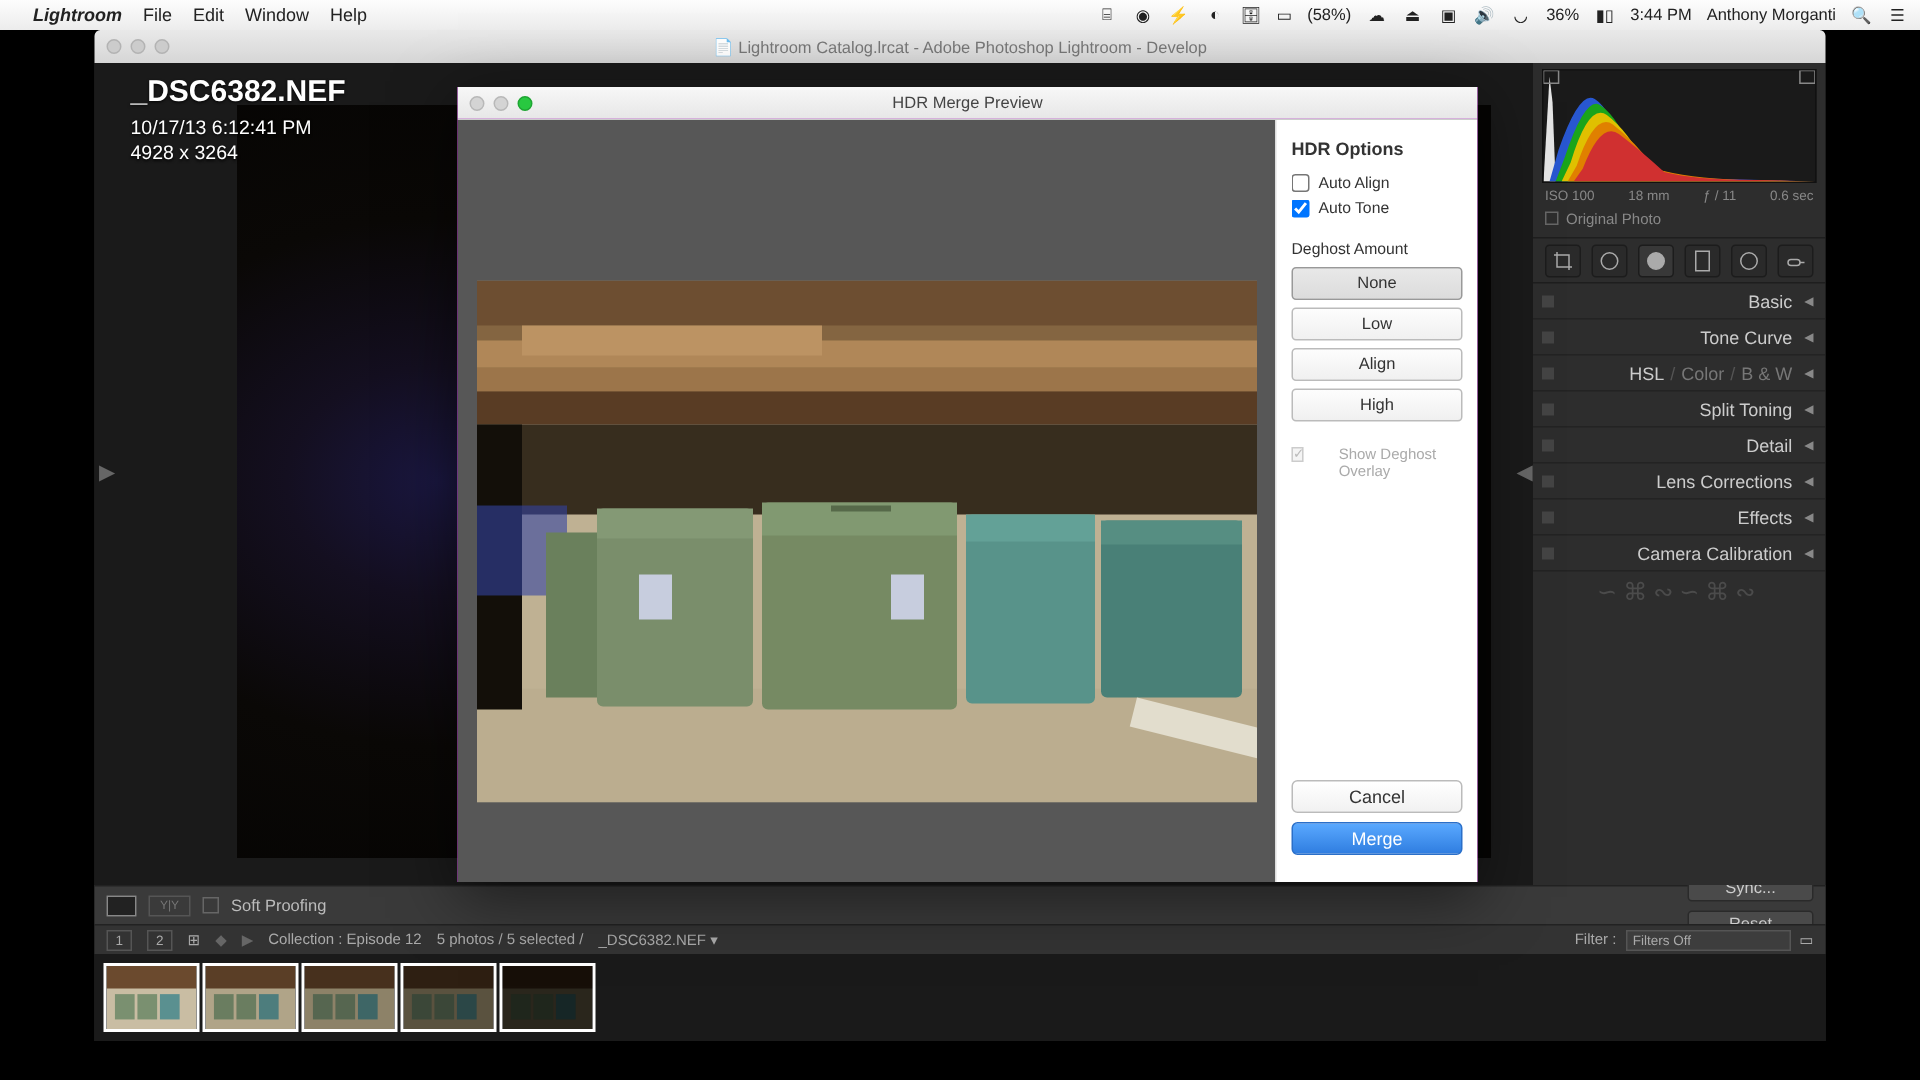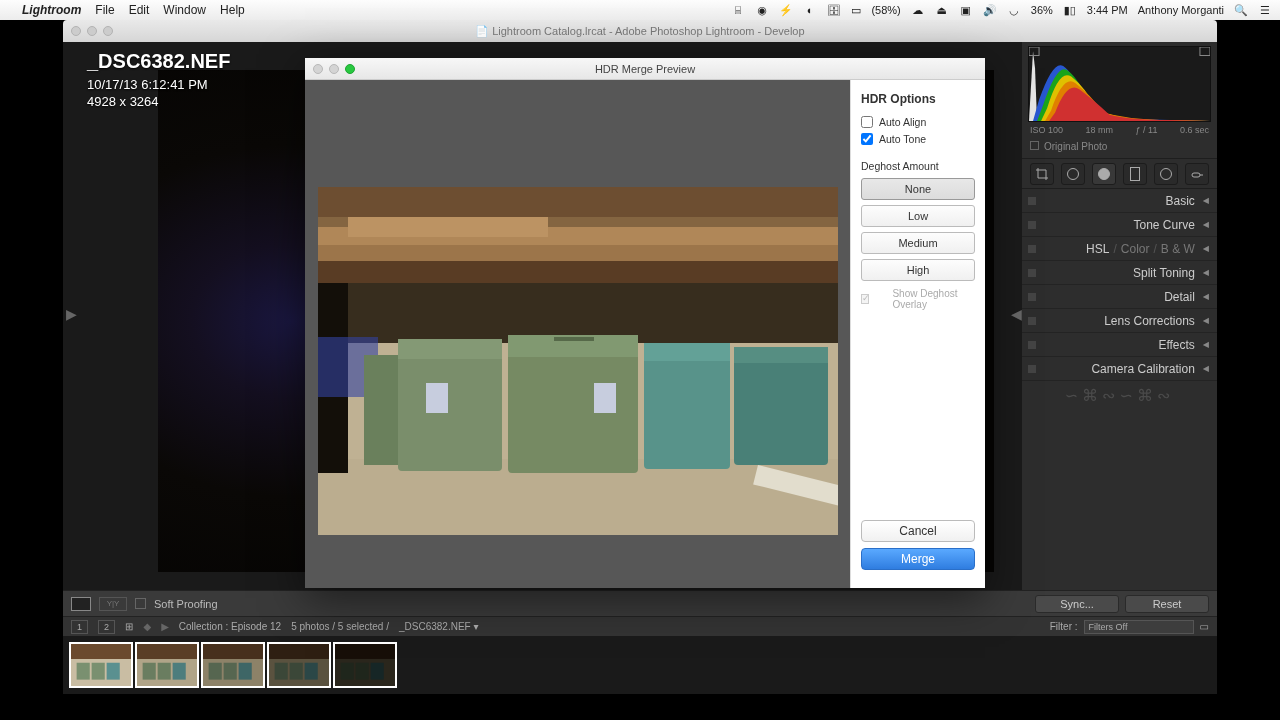--- a/index.html
+++ b/index.html
@@ -53,21 +53,21 @@
 .panel-row .tri{margin-left:8px;color:#888;font-size:8px;}
 .panel-row.dim{color:#777;}
 .panel-row .sep{color:#555; margin:0 4px;}
 .flourish{height:28px;display:flex;align-items:center;justify-content:center;color:#4b4b4b;font-size:16px;letter-spacing:4px;}
 
 
 .lr-tools { height:26px; background:#3a3a3a; display:flex; align-items:center; padding:0 8px; gap:8px; border-top:1px solid #222;}
 .lr-tools .square{width:20px;height:14px;border:1px solid #888;background:#222;}
 .lr-tools .yy{width:28px;height:14px;border:1px solid #555;display:flex;align-items:center;justify-content:center;font-size:8px;color:#777;}
 .lr-tools .cbx{width:11px;height:11px;border:1px solid #666;}
-.lr-tools .right{margin-left:auto;display:flex;gap:6px;}
+.lr-tools .right{margin-left:auto;display:flex;gap:6px;flex-direction:column;}
 .lr-tools .btn{width:84px;height:18px;background:#4a4a4a;border:1px solid #2a2a2a;border-radius:3px;display:flex;align-items:center;justify-content:center;font-size:11px;}
 
 
 .strip-hdr{height:20px;background:#333;border-top:1px solid #222;display:flex;align-items:center;padding:0 8px;font-size:10px;color:#aaa;gap:10px;}
 .strip-hdr .box{padding:1px 5px;border:1px solid #555;font-size:9px;}
 .strip-hdr .arrow{color:#666;}
 .strip-hdr .right{margin-left:auto;display:flex;align-items:center;gap:6px;}
 .strip-hdr .filter-sel{width:110px;height:14px;background:#3d3d3d;border:1px solid #555;padding:0 4px;font-size:9px;display:flex;align-items:center;}
 
 
@@ -84,21 +84,21 @@
 .hdr-body{flex:1;display:flex;}
 .hdr-preview{flex:1;background:#575757;display:flex;align-items:center;justify-content:center;padding:8px;}
 .hdr-img{width:520px;height:348px;position:relative;overflow:hidden;margin-top:54px;}
 .hdr-side{width:135px;background:#fff;border-left:1px solid #ddd;padding:12px 10px;display:flex;flex-direction:column;color:#333;}
 .hdr-side h4{font-size:12px;font-weight:bold;margin-bottom:10px;}
 .hdr-side label{display:flex;align-items:center;gap:6px;font-size:10.5px;margin-bottom:5px;}
 .hdr-side input[type=checkbox]{width:12px;height:12px;}
 .hdr-side .sub{font-size:10.5px;margin:10px 0 6px 0;}
 .hdr-side .seg{height:22px;border:1px solid #bbb;border-radius:3px;background:linear-gradient(#fdfdfd,#f0f0f0);display:flex;align-items:center;justify-content:center;font-size:11px;margin-bottom:5px;cursor:pointer;}
 .hdr-side .seg.sel{background:linear-gradient(#e8e8e8,#dcdcdc);border-color:#999;}
-.hdr-side .ghost{margin-top:2px;font-size:10px;color:#aaa;display:flex;align-items:center;gap:23px;}
+.hdr-side .ghost{margin-top:12px;font-size:10px;color:#aaa;display:flex;gap:23px;}
 .hdr-side .ghost .gc{width:10px;height:10px;border:1px solid #ccc;background:#f4f4f4;position:relative;}
 .hdr-side .ghost .gc::after{content:"✓";position:absolute;left:0;top:-2px;font-size:9px;color:#bbb;}
 .hdr-side .spacer{flex:1;}
 .hdr-side .btns .abtn{height:22px;border-radius:4px;display:flex;align-items:center;justify-content:center;font-size:12px;margin-bottom:6px;border:1px solid #bbb;background:linear-gradient(#fff,#f1f1f1);cursor:pointer;}
 .hdr-side .btns .abtn.primary{background:linear-gradient(#5aa9ff,#2f7de0);border-color:#2a6fc9;color:#fff;}
 
 
 .basement{position:absolute;inset:0;}
 </style>
 </head>
@@ -387,21 +387,21 @@
           <input type="checkbox" style="">
           <span>Auto Align</span>
         </label>
       <label>
           <input type="checkbox" checked="" style="">
           <span>Auto Tone</span>
         </label>
       <div class="sub">Deghost Amount</div>
       <div class="seg sel">None</div>
       <div class="seg">Low</div>
-      <div class="seg">Medium</div>
+      <div class="seg">Align</div>
       <div class="seg">High</div>
       <div class="ghost">
           <span class="gc"></span>
           <span>Show Deghost Overlay</span>
         </div>
       <div class="spacer"></div>
       <div class="btns">
         <div class="abtn">Cancel</div>
         <div class="abtn primary">Merge</div>
       </div>

